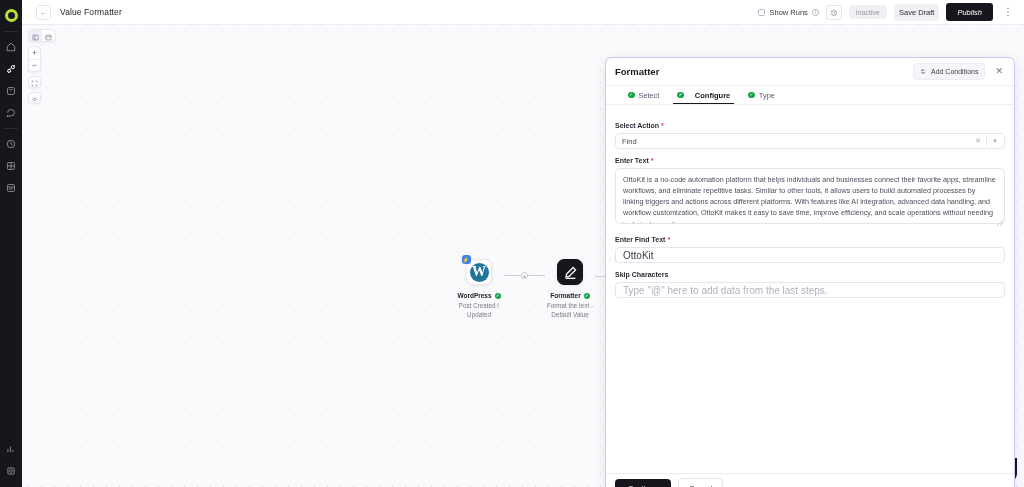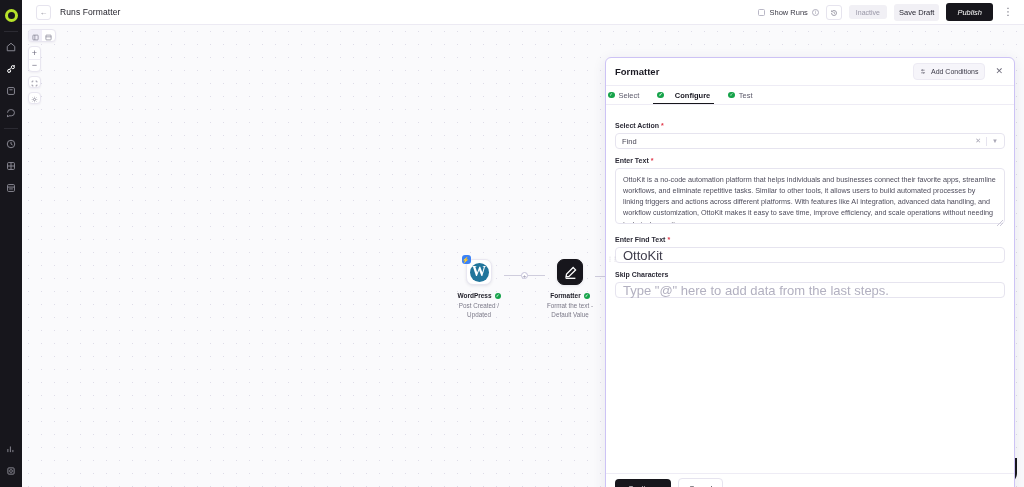--- a/index.html
+++ b/index.html
@@ -170,21 +170,21 @@
   }
   .panel-title { font-size: 9.5px; font-weight: bold; color: #1b1a24; }
   .panel-head-right { margin-left: auto; display: flex; align-items: center; gap: 8px; }
   .cond-btn {
     display: flex; align-items: center; gap: 4px; background: #f6f5fa; border: 1px solid #eceaf3;
     border-radius: 4px; padding: 3.5px 6px; font-size: 7px; color: #3c3b48; cursor: pointer;
   }
   .cond-btn svg { width: 7px; height: 7px; color: #5a5868; }
   .close-x { color: #6f6d7c; font-size: 9px; cursor: pointer; line-height: 1; padding: 2px; }
 
-  .tabs { display: flex; align-items: center; gap: 18px; padding: 0 2px; border-bottom: 1px solid #eeecf5; height: 19px; flex: 0 0 19px; }
+  .tabs { display: flex; align-items: center; gap: 18px; padding: 0 22px; border-bottom: 1px solid #eeecf5; height: 19px; flex: 0 0 19px; }
   .tab { display: flex; align-items: center; gap: 4px; font-size: 7.5px; color: #5c5a6b; height: 100%; cursor: pointer; position: relative; }
   .tab.active { color: #16151f; font-weight: bold; gap: 11px; }
   .tab.active:after { content: ""; position: absolute; left: -4px; right: -4px; bottom: 0; height: 1.5px; background: #17161c; }
   .tab .dot {
     width: 6.5px; height: 6.5px; border-radius: 50%; background: #16a34a; color: #fff;
     font-size: 4.5px; display: flex; align-items: center; justify-content: center; line-height: 1;
   }
 
   .panel-body { flex: 1 1 auto; overflow: hidden; padding: 9px 9px 0; position: relative; }
   .field { }
@@ -206,21 +206,21 @@
     overflow: hidden;
   }
   .ta-grip {
     position: absolute; right: 2px; bottom: 2px; width: 6px; height: 6px; pointer-events: none;
     background:
       linear-gradient(135deg, transparent 45%, #cbc9d8 45%, #cbc9d8 56%, transparent 56%),
       linear-gradient(135deg, transparent 72%, #cbc9d8 72%, #cbc9d8 83%, transparent 83%);
   }
   .txt-ctl {
     height: 16px; border: 1px solid #e6e4ef; border-radius: 4px; background: #fff;
-    display: flex; align-items: center; padding: 0 7px; font-size: 13px; color: #3f3d4c;
+    display: flex; align-items: center; padding: 0 7px; font-size: 10px; color: #3f3d4c;
   }
   .txt-ctl.ph { color: #b2b0c0; }
   .drag-dots {
     position: absolute; left: 1px; top: 152px; width: 4px; color: #b9b7c6; font-size: 6px;
     line-height: .85; letter-spacing: -1px; cursor: grab;
   }
   .panel-foot {
     height: 30px; border-top: 1px solid #eeecf5; display: flex; align-items: center;
     padding: 0 9px; gap: 7px; flex: 0 0 30px; background: #fff;
   }
@@ -315,21 +315,21 @@
         </span>
     </div>
   </div>
 
   <div class="main">
 
     <div class="topbar">
       <div class="backbtn">
         <span>←</span>
       </div>
-      <div class="flow-title">Runs Formatter</div>
+      <div class="flow-title">Value Formatter</div>
       <div class="topbar-right">
         <div class="showruns">
           <span class="cbox"></span>
           <span>Show Runs</span>
           <span class="info-i">i</span>
         </div>
         <div class="hist-btn">
           <span><svg viewBox="0 0 16 16" fill="none" stroke="currentColor" stroke-width="1.6">
                 <path d="M3 8a5 5 0 105-5 5 5 0 00-3.8 1.8M3 3v2.5h2.5"></path>
                 <path d="M8 5.5V8l1.8 1.1"></path>
@@ -441,21 +441,21 @@
           <div class="tab">
             <span class="dot">✓</span>
             <span>Select</span>
           </div>
           <div class="tab active">
             <span class="dot">✓</span>
             <span>Configure</span>
           </div>
           <div class="tab">
             <span class="dot">✓</span>
-            <span>Test</span>
+            <span>Type</span>
           </div>
         </div>
 
         <div class="panel-body">
           <div class="drag-dots">⋮⋮</div>
 
           <div class="field">
             <div class="flabel">
               <span>Select Action</span>
               <span class="req">*</span>

